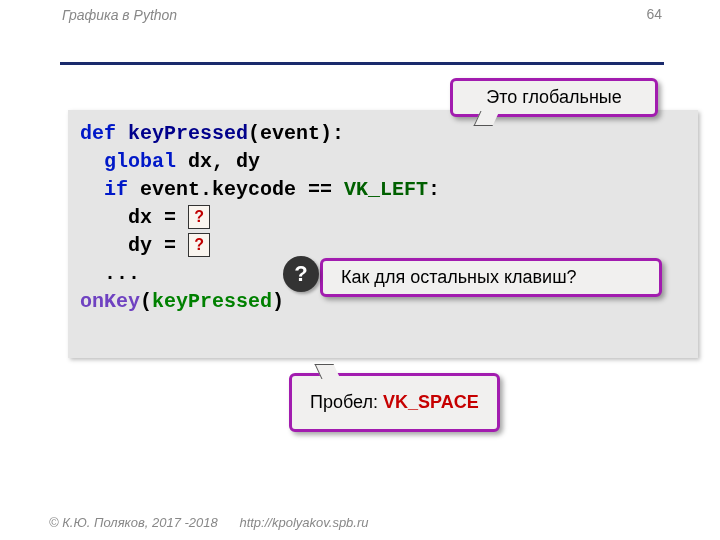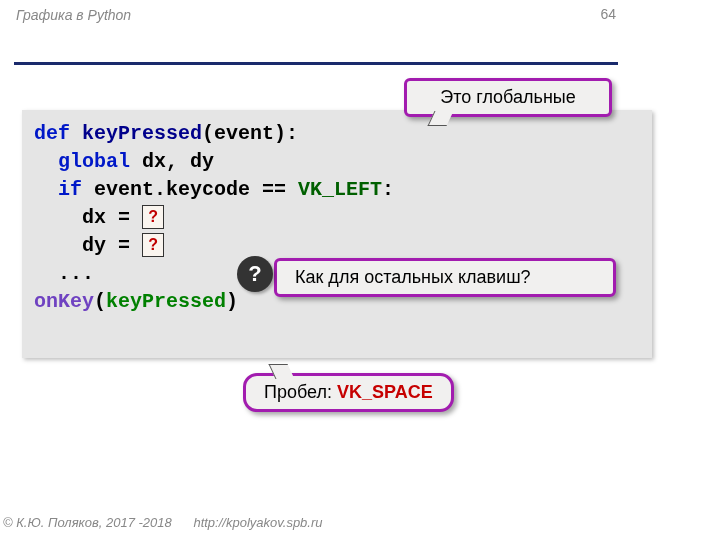--- a/index.html
+++ b/index.html
@@ -9,20 +9,21 @@
     height: 540px;
     font-family: Arial, Helvetica, sans-serif;
     background: #fff;
     position: relative;
     overflow: hidden;
   }
   .slide {
     width: 632px;
     height: 540px;
     position: relative;
+    margin-left: 46px;
   }
   .topbar {
     position: absolute;
     top: 6px;
     left: 16px;
     right: 16px;
     height: 20px;
   }
   .breadcrumb {
     font-style: italic;
@@ -137,22 +138,21 @@
   .qm-rest { top: 256px; left: 237px; }
   .co-rest {
     top: 258px;
     left: 274px;
     width: 300px;
     padding: 6px 18px;
   }
   .co-space {
     top: 373px;
     left: 243px;
-    padding: 6px 18px;
-    border-radius: 14px;
+    padding: 16px 18px;
   }
   .co-space .tail {
     top: -12px;
     left: 26px;
     border: none;
     border-top: 1px solid #555;
     border-left: 1px solid #555;
     transform: skewX(25deg);
   }
   .vkspace { color: #c60000; font-weight: bold; }

